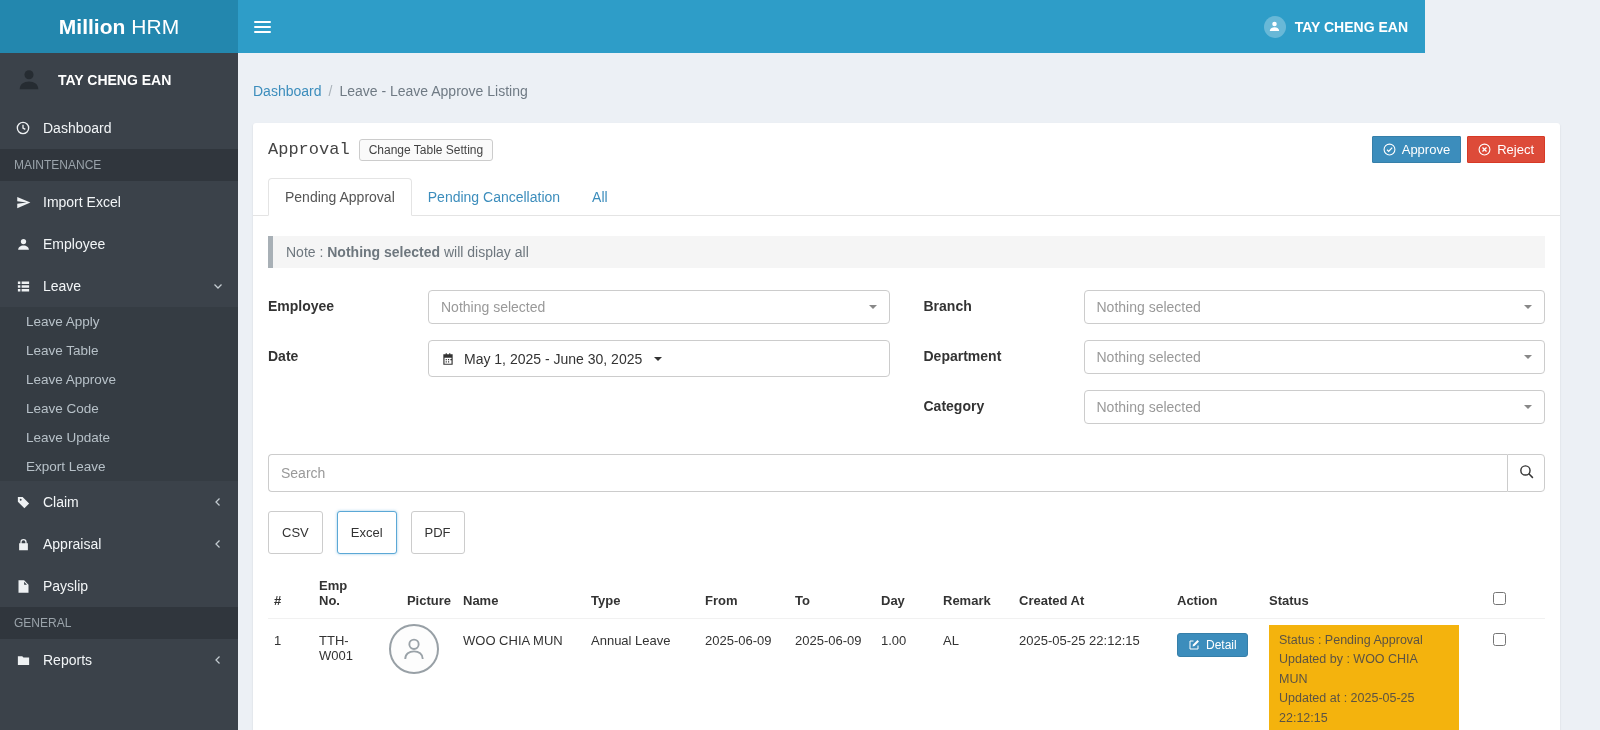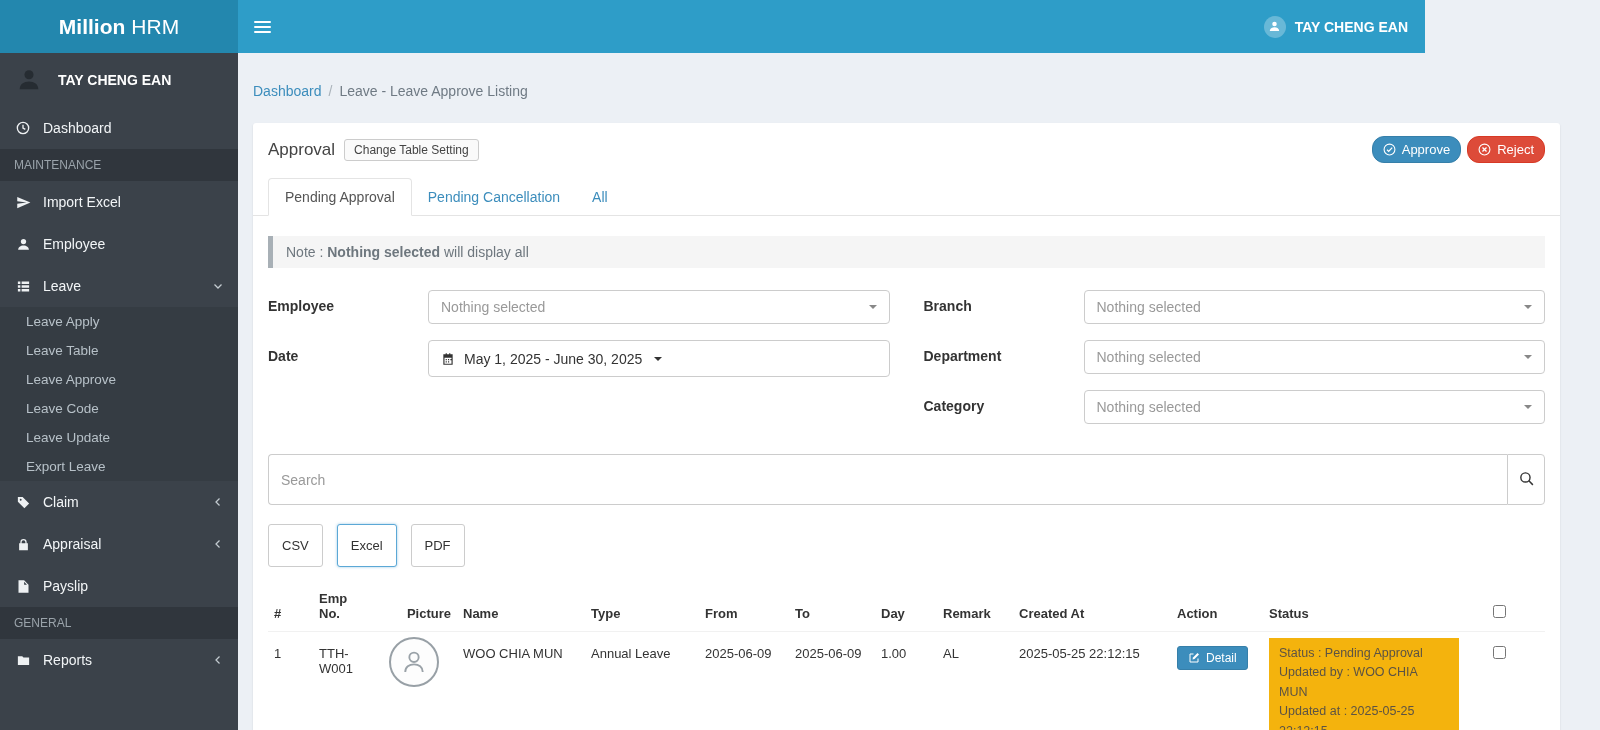--- a/index.html
+++ b/index.html
@@ -33,24 +33,24 @@
 
   
   .main { position: absolute; top: 53px; left: 238px; width: 1362px; height: 677px; background: #ecf0f5; overflow: hidden; }
   .breadcrumb { padding: 30px 15px 24px; display: flex; align-items: center; font-size: 14px; }
   .crumb-link { color: #3c8dbc; cursor: pointer; }
   .crumb-sep { color: #aab2ba; margin: 0 7px; }
   .crumb-current { color: #6f7a84; }
 
   .box { margin: 0 40px 0 15px; background: #fff; border-radius: 3px; box-shadow: 0 1px 2px rgba(0,0,0,.12); padding-bottom: 60px; }
   .box-header { display: flex; align-items: center; padding: 13px 15px 9px; }
-  .box-title { font-size: 17px; color: #444; }
+  .box-title { font-size: 17px; color: #444; font-family: Liberation Mono, monospace; }
   .btn-xs { margin-left: 9px; font-size: 12px; color: #444; background: #fafafa; border: 1px solid #ccc; border-radius: 3px; padding: 3px 9px; cursor: pointer; }
   .header-actions { margin-left: auto; display: flex; gap: 6px; }
-  .btn-action { display: inline-flex; align-items: center; gap: 6px; color: #fff; font-size: 13px; padding: 5px 10px; border-radius: 12px; cursor: pointer; }
+  .btn-action { display: inline-flex; align-items: center; gap: 6px; color: #fff; font-size: 13px; padding: 5px 10px; border-radius: 1px; cursor: pointer; }
   .btn-approve { background: #3c8dbc; border: 1px solid #367fa9; }
   .btn-reject { background: #dd4b39; border: 1px solid #d73925; }
   .cicon { display: flex; }
 
   .tabs { display: flex; align-items: flex-end; border-bottom: 1px solid #e4e4e4; padding: 6px 15px 0; }
   .tab { padding: 10px 16px; font-size: 14px; color: #3c8dbc; cursor: pointer; }
   .tab.active { color: #555; background: #fff; border: 1px solid #e4e4e4; border-bottom: 1px solid #fff; margin-bottom: -1px; border-radius: 4px 4px 0 0; }
 
   .note-bar { margin: 20px 15px 0; background: #f5f5f5; border-left: 5px solid #a8b0b6; padding: 8px 13px; color: #6e777e; font-size: 14px; }
   .note-bold { font-weight: 700; }
@@ -58,21 +58,21 @@
   .filters { display: grid; grid-template-columns: 1fr 1fr; column-gap: 34px; padding: 0 15px; margin-top: 22px; }
   .fcol { display: grid; grid-template-columns: 160px 1fr; row-gap: 16px; align-content: start; }
   .flabel { font-weight: 700; font-size: 14px; color: #333; padding-top: 8px; }
   .select-btn { height: 34px; border: 1px solid #ccc; border-radius: 4px; background: #fff; display: flex; align-items: center; padding: 0 12px; cursor: pointer; }
   .select-value { color: #999; font-size: 14px; }
   .select-caret { width: 0; height: 0; border-left: 4px solid transparent; border-right: 4px solid transparent; border-top: 4px solid #888; margin-left: auto; }
   .date-btn { height: 37px; border: 1px solid #ccc; border-radius: 4px; background: #fff; display: flex; align-items: center; gap: 9px; padding: 0 12px; cursor: pointer; color: #333; }
   .dpicon { display: flex; color: #333; }
   .date-caret { width: 0; height: 0; border-left: 4px solid transparent; border-right: 4px solid transparent; border-top: 4px solid #333; margin-left: 3px; }
 
-  .search-group { display: flex; margin: 30px 15px 0; height: 51px; }
+  .search-group { display: flex; margin: 30px 15px 0; height: 38px; }
   .search-input { flex: 1; border: 1px solid #ccc; border-right: none; border-radius: 4px 0 0 4px; padding: 0 12px; font-size: 14px; color: #555; outline: none; font-family: inherit; }
   .search-input::placeholder { color: #999; }
   .search-btn { width: 38px; border: 1px solid #ccc; background: #fff; border-radius: 0 4px 4px 0; display: flex; align-items: center; justify-content: center; color: #333; cursor: pointer; }
 
   .export-row { display: flex; gap: 14px; margin: 19px 15px 0; }
   .btn-default { background: #fff; border: 1px solid #ccc; border-radius: 3px; padding: 13px 13px; font-size: 13px; color: #333; cursor: pointer; }
   .btn-default.focused { border-color: #5ba8d6; box-shadow: 0 0 3px rgba(91,168,214,.6); }
 
   .grid { width: calc(100% - 30px); margin: 18px 15px 0; border-collapse: collapse; table-layout: fixed; }
   .grid th { font-size: 13px; font-weight: 700; color: #333; text-align: left; padding: 6px 6px 10px; vertical-align: bottom; }

